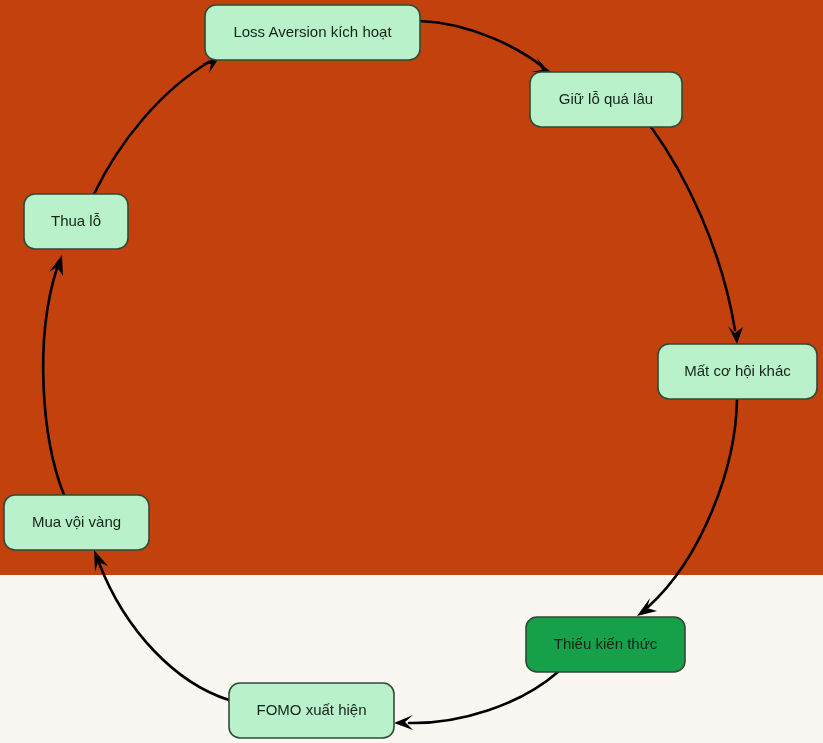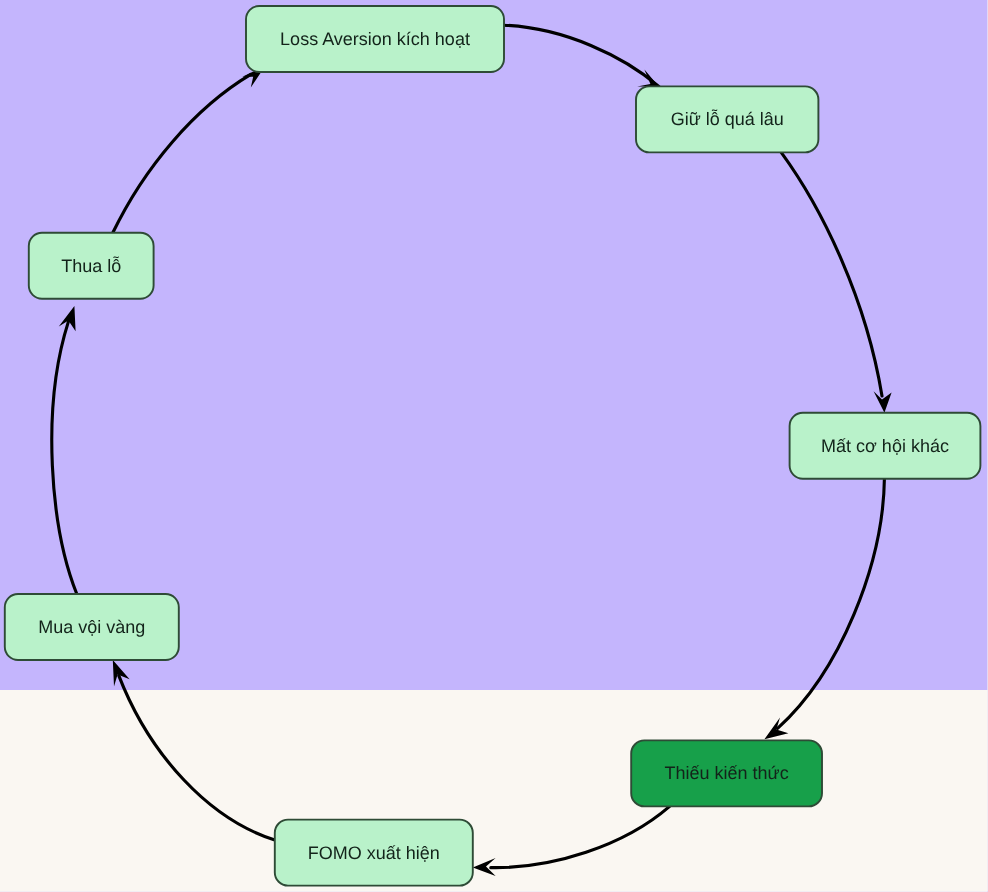--- a/index.html
+++ b/index.html
@@ -11,21 +11,21 @@
   body {
     width: 823px;
     height: 743px;
     overflow: hidden;
     font-family: "Liberation Sans", sans-serif;
   }
   #diagram-root {
     position: relative;
     width: 823px;
     height: 575px;
-    background: #c4b5fd;
+    background: #c2410c;
   }
   svg#flow-svg {
     position: absolute;
     top: 0;
     left: 0;
     width: 823px;
     height: 743px;
     display: block;
   }
   .node-rect {

